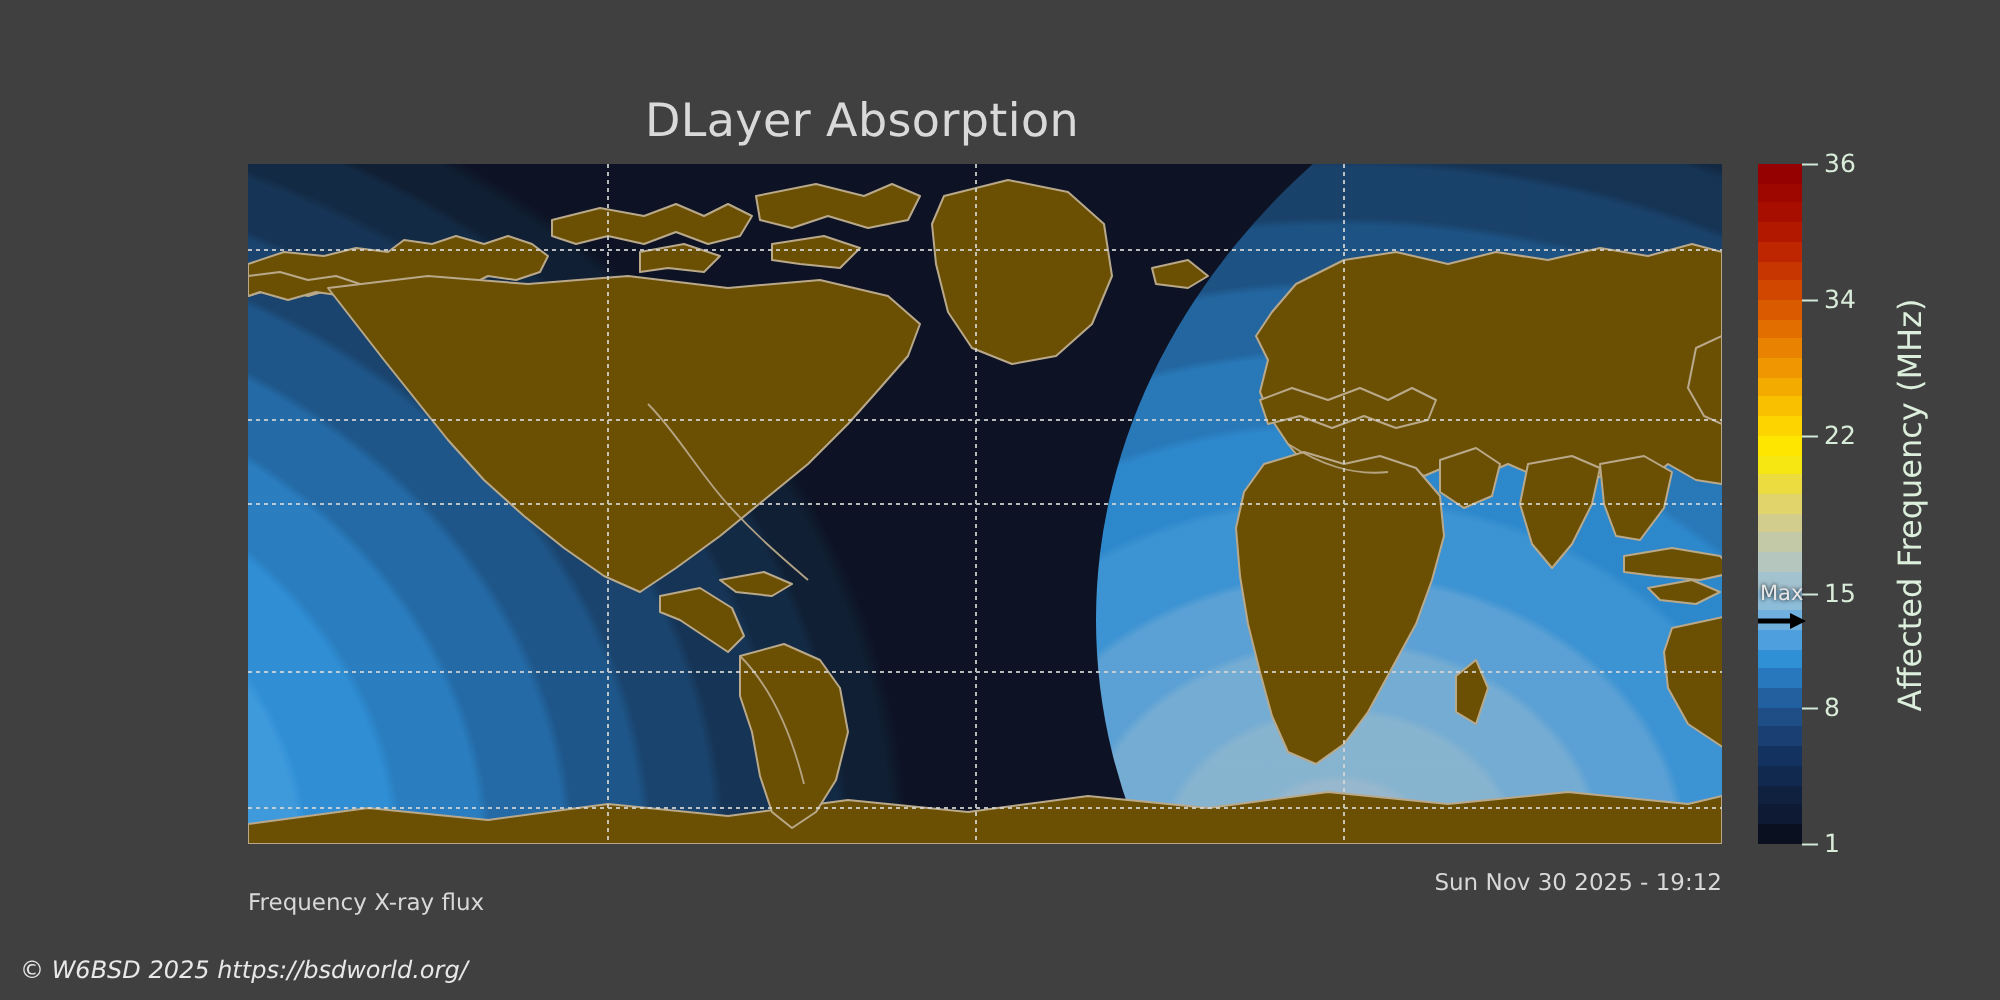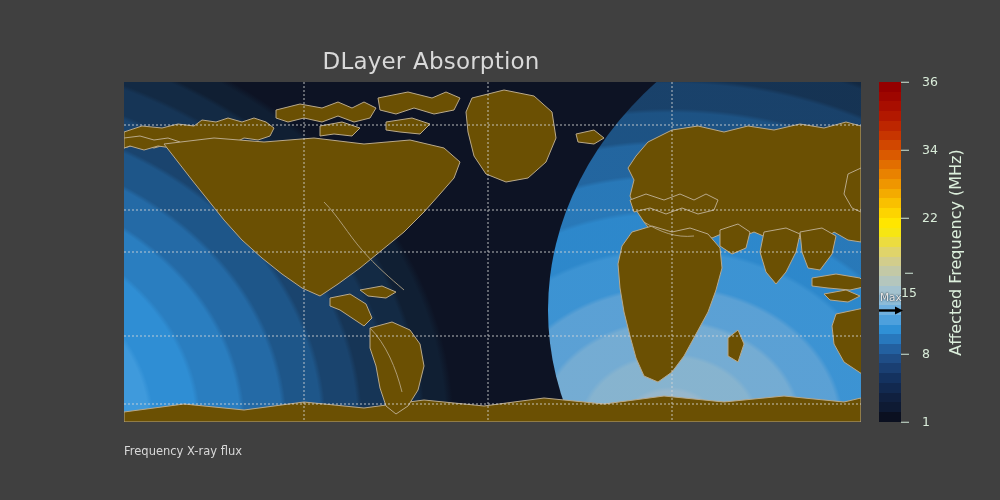--- a/index.html
+++ b/index.html
@@ -25,21 +25,21 @@
   .note-1{left:124px;top:430px;}
   .note-2{left:124px;top:444px;}
   .stamp{position:absolute;right:139px;top:434px;color:#d8d8d8;font-size:11.5px;white-space:nowrap;}
   .copy{position:absolute;left:10px;top:478px;color:#e8e8e8;font-size:12px;
         font-style:italic;white-space:nowrap;}
 
   
   .cbar-wrap{position:absolute;left:879px;top:82px;width:22px;height:340px;}
   .cbar-band{width:100%;}
   .cb-ticks{position:absolute;left:901px;top:82px;width:60px;height:340px;}
-  .cb-tick{position:absolute;left:0;display:flex;align-items:center;gap:13px;
+  .cb-tick{position:absolute;left:0;display:flex;align-items:center;gap:3px;
            transform:translateY(-50%);}
   .cb-dash{width:8px;height:1px;background:#cfe8d8;display:block;}
   .cb-lbl{color:#d9ecd9;font-size:12.5px;line-height:1;}
   .cb-axtitle{
     position:absolute;left:944px;top:82px;height:340px;width:22px;
     display:flex;align-items:center;justify-content:center;
     color:#dcefdc;font-size:16px;white-space:nowrap;
   }
   .cb-axtitle span{transform:rotate(-90deg);display:block;}
 
@@ -237,21 +237,21 @@
         <span class="cb-lbl">36</span>
       </div>
       <div class="cb-tick" style="top: 68px;">
         <span class="cb-dash"></span>
         <span class="cb-lbl">34</span>
       </div>
       <div class="cb-tick" style="top: 136px;">
         <span class="cb-dash"></span>
         <span class="cb-lbl">22</span>
       </div>
-      <div class="cb-tick" style="top: 204px; flex-direction: column;">
+      <div class="cb-tick" style="top: 215px;">
         <span class="cb-dash"></span>
         <span class="cb-lbl">15</span>
       </div>
       <div class="cb-tick" style="top: 272px;">
         <span class="cb-dash"></span>
         <span class="cb-lbl">8</span>
       </div>
       <div class="cb-tick" style="top: 340px;">
         <span class="cb-dash"></span>
         <span class="cb-lbl">1</span>
@@ -262,14 +262,16 @@
   </div>
   <div class="maxmark" id="maxmark" style="top: 293.143px;">
     <div class="mtxt">Max</div>
     <svg class="marrow" viewBox="0 0 24 9">
       <line x1="0" y1="4.5" x2="17" y2="4.5" stroke="#000" stroke-width="2.4"></line>
       <polygon points="16,0.5 24,4.5 16,8.5" fill="#000"></polygon>
     </svg>
   </div>
 
   <div class="note note-2">Frequency X-ray flux</div>
+  <div class="stamp">Sun Nov 30 2025 - 19:12</div>
+  <div class="copy">© W6BSD 2025 https://bsdworld.org/</div>
 
 </div>
 
 </body></html>

